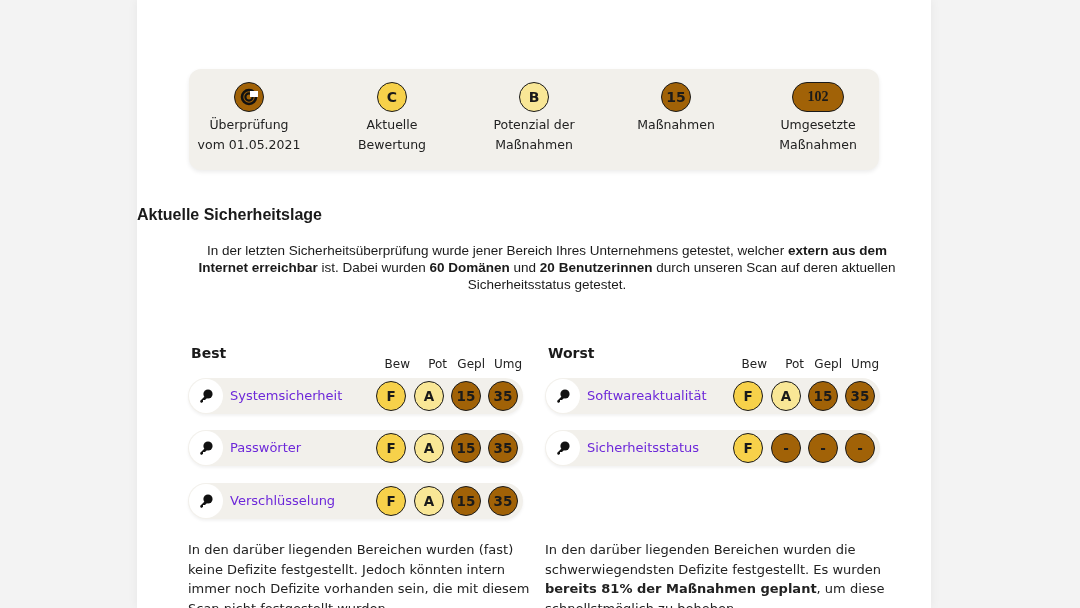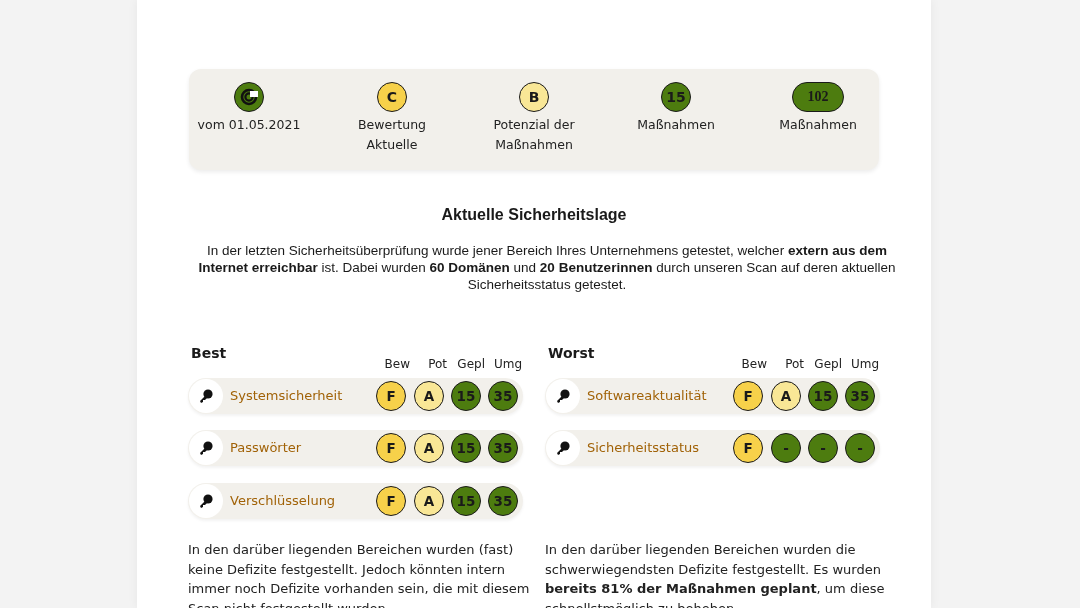--- a/index.html
+++ b/index.html
@@ -1,34 +1,34 @@
 <!DOCTYPE html>
 <html><head>
 <meta charset="utf-8">
 <style>
   html,body{margin:0;padding:0;}
   body{width:1080px;height:608px;overflow:hidden;background:#f3f3f3;font-family:"DejaVu Sans",sans-serif;color:#1a1a1a;position:relative;}
   .page{position:absolute;left:137px;top:0;width:794px;height:608px;background:#fff;box-shadow:0 0 10px rgba(0,0,0,0.06);}
   .summary{position:absolute;left:52px;top:69px;width:690px;height:101px;background:#f2f0eb;border-radius:12px;box-shadow:0 2px 4px rgba(0,0,0,0.08);}
   .sum-item{position:absolute;top:13px;width:142px;text-align:center;}
   .sum-icon{margin:0 auto;height:30px;display:flex;justify-content:center;align-items:center;}
-  .badge{box-sizing:border-box;border:1.5px solid #1a1a1a;border-radius:15px;height:30px;min-width:30px;display:inline-flex;align-items:center;justify-content:center;font-weight:bold;font-size:14px;background:#4d7c0f;}
+  .badge{box-sizing:border-box;border:1.5px solid #1a1a1a;border-radius:15px;height:30px;min-width:30px;display:inline-flex;align-items:center;justify-content:center;font-weight:bold;font-size:14px;background:#a16207;}
   .badge.yellow{background:#f7d14a;}
   .badge.lightyellow{background:#f9e796;}
   .badge.wide{width:52px;font-family:Liberation Serif, serif;}
   .sum-label{font-size:12.5px;line-height:20px;margin-top:3px;color:#222;}
-  .title{position:absolute;left:0;width:794px;top:206px;text-align:center;font-family:"Liberation Sans",sans-serif;font-weight:bold;font-size:16px;}
+  .title{position:absolute;left:0;width:794px;top:206px;font-family:"Liberation Sans",sans-serif;font-weight:bold;font-size:16px;}
   .intro{position:absolute;left:58px;width:704px;top:242px;text-align:center;font-family:"Liberation Sans",sans-serif;font-size:13.5px;line-height:17px;}
   .col{position:absolute;top:345px;width:340px;}
   .col-head{position:relative;height:20px;text-decoration:underline;}
   .col-title{position:absolute;left:3px;top:0;font-weight:bold;font-size:14px;}
   .col-h{position:absolute;top:12px;font-size:12px;width:36px;text-align:right;color:#222;}
   .row{position:absolute;left:0;width:335px;height:36px;background:#f2f0eb;border-radius:18px;box-shadow:0 2px 3px rgba(0,0,0,0.05);}
   .row-icon{position:absolute;left:1px;top:1px;width:34px;height:34px;border-radius:17px;background:#fff;display:flex;align-items:center;justify-content:center;}
-  .row-label{position:absolute;left:42px;top:10px;font-size:13px;color:#a16207;}
+  .row-label{position:absolute;left:42px;top:10px;font-size:13px;color:#6d28d9;}
   .cell{position:absolute;top:3px;}
   .cell .badge{width:30px;font-size:13.5px;}
   .desc{position:absolute;top:540px;width:345px;font-size:13px;line-height:19.5px;color:#222;}
 </style>
 </head>
 <body>
 
 <div class="page">
 
   <div class="summary">
@@ -36,30 +36,31 @@
       <div class="sum-icon">
         <span class="badge" style="width:30px">
           <svg width="18" height="18" viewBox="0 0 18 18">
               <circle cx="9" cy="9" r="7" fill="none" stroke="#111" stroke-width="2.6"></circle>
               <circle cx="9" cy="9" r="3.6" fill="none" stroke="#111" stroke-width="2.2"></circle>
               <rect x="10" y="3" width="8" height="6" fill="#fff"></rect>
             </svg>
         </span>
       </div>
       <div class="sum-label">
+          <div>Überprüfung</div>
           <div>vom 01.05.2021</div>
         </div>
     </div>
     <div class="sum-item" style="left:132px">
       <div class="sum-icon">
           <span class="badge yellow" style="width:30px">C</span>
         </div>
       <div class="sum-label">
+          <div>Aktuelle</div>
           <div>Bewertung</div>
-          <div>Aktuelle</div>
         </div>
     </div>
     <div class="sum-item" style="left:274px">
       <div class="sum-icon">
           <span class="badge lightyellow" style="width:30px">B</span>
         </div>
       <div class="sum-label">
           <div>Potenzial der</div>
           <div>Maßnahmen</div>
         </div>
@@ -70,20 +71,21 @@
         </div>
       <div class="sum-label">
           <div>Maßnahmen</div>
         </div>
     </div>
     <div class="sum-item" style="left:558px">
       <div class="sum-icon">
           <span class="badge wide">102</span>
         </div>
       <div class="sum-label">
+          <div>Umgesetzte</div>
           <div>Maßnahmen</div>
         </div>
     </div>
   </div>
 
   <div class="title">Aktuelle Sicherheitslage</div>
   <div class="intro"><span>In der letzten Sicherheitsüberprüfung wurde jener Bereich Ihres Unternehmens getestet, welcher </span><b>extern aus dem Internet erreichbar</b><span> ist. Dabei wurden </span><b>60 Domänen</b><span> und </span><b>20 Benutzerinnen</b><span> durch unseren Scan auf deren aktuellen Sicherheitsstatus getestet.</span></div>
 
   <div class="col" style="left:51px">
     <div class="col-head">

